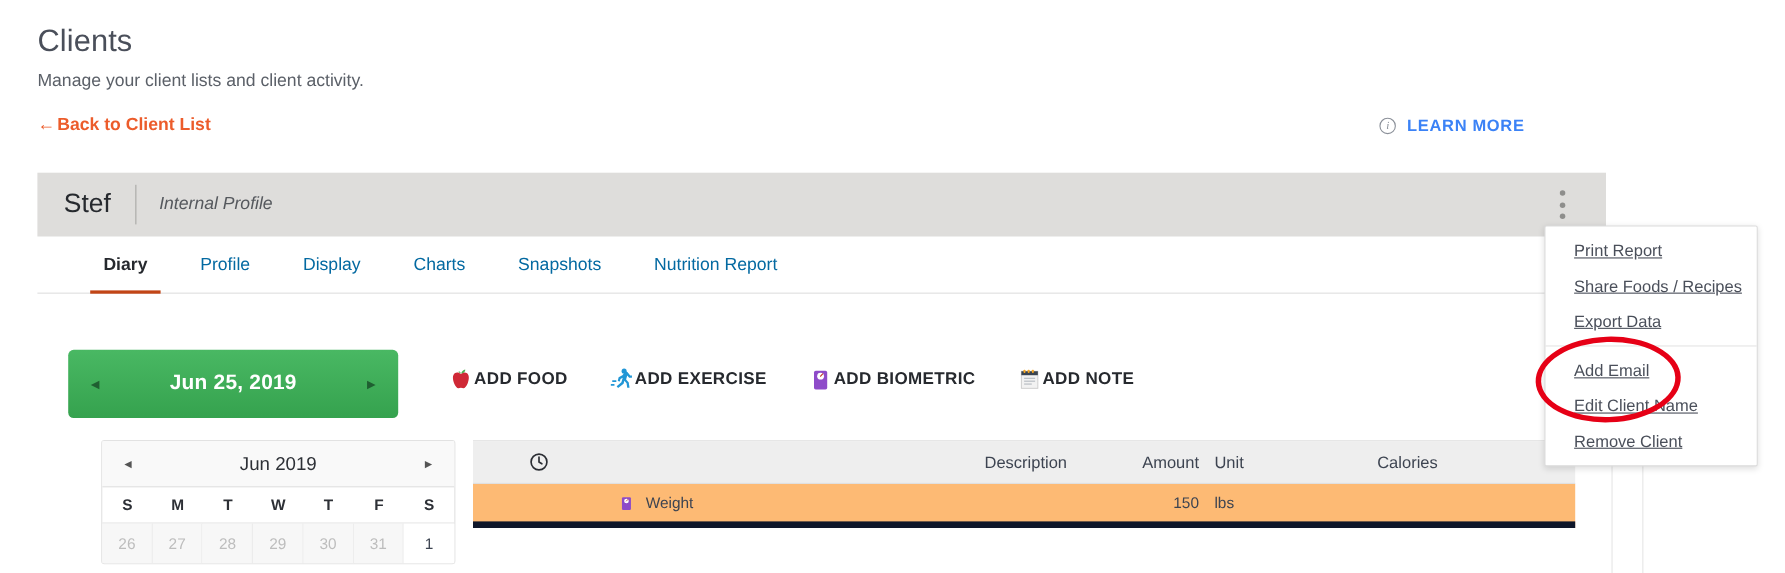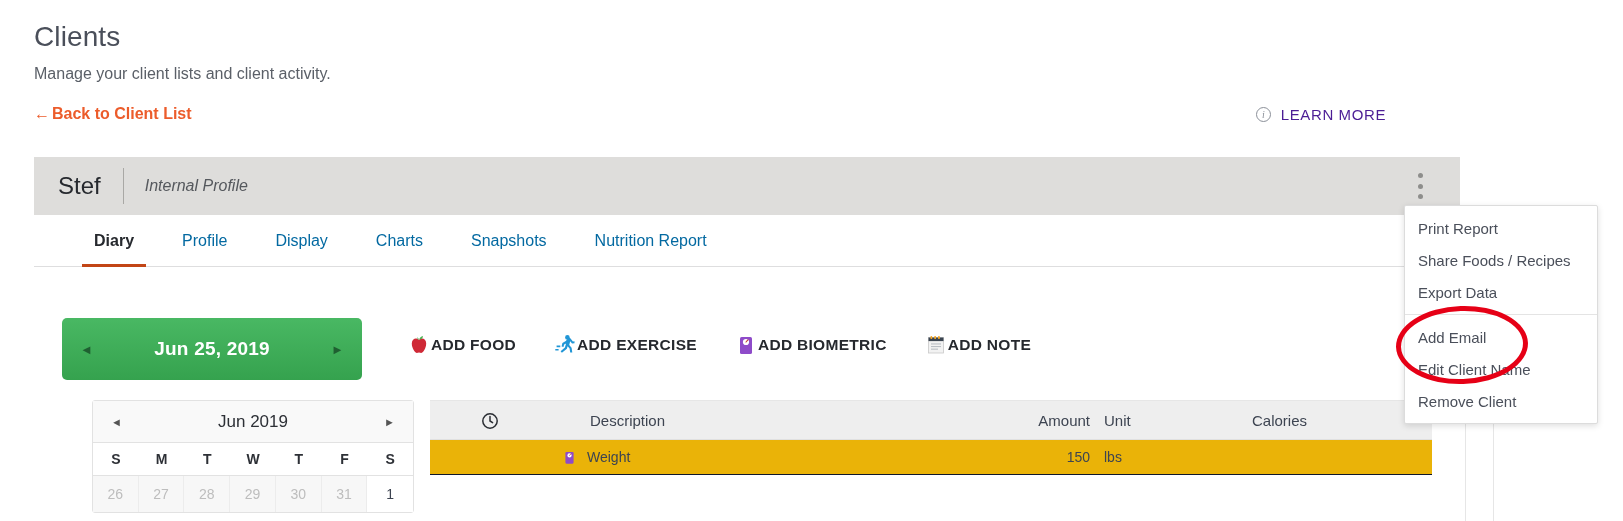--- a/index.html
+++ b/index.html
@@ -76,23 +76,23 @@
     color: #8b9099;
     font-size: 10px;
     font-style: italic;
     font-family: "Liberation Serif", serif;
     line-height: 14px;
     text-align: center;
     box-sizing: border-box;
   }
   #learn-more .lm-label {
     font-size: 15px;
-    color: #4c1d95;
+    color: #3b82f6;
     letter-spacing: 0.6px;
-    font-weight: 400;
+    font-weight: 700;
   }
 
   
   #client-panel {
     position: absolute;
     left: 34px;
     top: 157px;
     width: 1426px;
     background: #ffffff;
   }
@@ -310,31 +310,31 @@
     display: flex;
     align-items: center;
     border-bottom: 1px solid #e0e0e0;
   }
   .th {
     font-size: 15px;
     color: #3d4451;
     box-sizing: border-box;
   }
   .col-icon   { width: 120px; text-align: center; }
-  .col-desc   { width: 420px; padding-left: 40px; }
+  .col-desc   { width: 420px; padding-left: 40px; text-align: right; }
   .col-amount { width: 120px; text-align: right; }
   .col-unit   { width: 130px; padding-left: 14px; }
   .col-cal    { width: 200px; padding-left: 32px; }
 
   .diary-row {
     height: 34px;
     display: flex;
     align-items: center;
-    border-bottom: 1px solid #0f172a;
-    background: #eab308;
+    border-bottom: 6px solid #0f172a;
+    background: #fdba74;
   }
   .td {
     font-size: 14px;
     color: #3d4451;
     box-sizing: border-box;
   }
   .td.col-desc {
     display: flex;
     align-items: center;
     gap: 10px;
@@ -371,25 +371,26 @@
     box-shadow: 0 2px 6px rgba(0,0,0,0.13);
     border-radius: 2px;
     padding: 6px 0;
     z-index: 40;
     box-sizing: border-box;
   }
   .menu-item {
     height: 32px;
     display: flex;
     align-items: center;
-    padding-left: 13px;
+    padding-left: 26px;
     font-size: 15px;
     color: #4a4f5a;
     cursor: pointer;
     white-space: nowrap;
+    text-decoration: underline;
   }
   .menu-sep {
     height: 1px;
     background: #e4e4e4;
     margin: 6px 0;
   }
 
   
   #annotation-ellipse {
     position: absolute;

